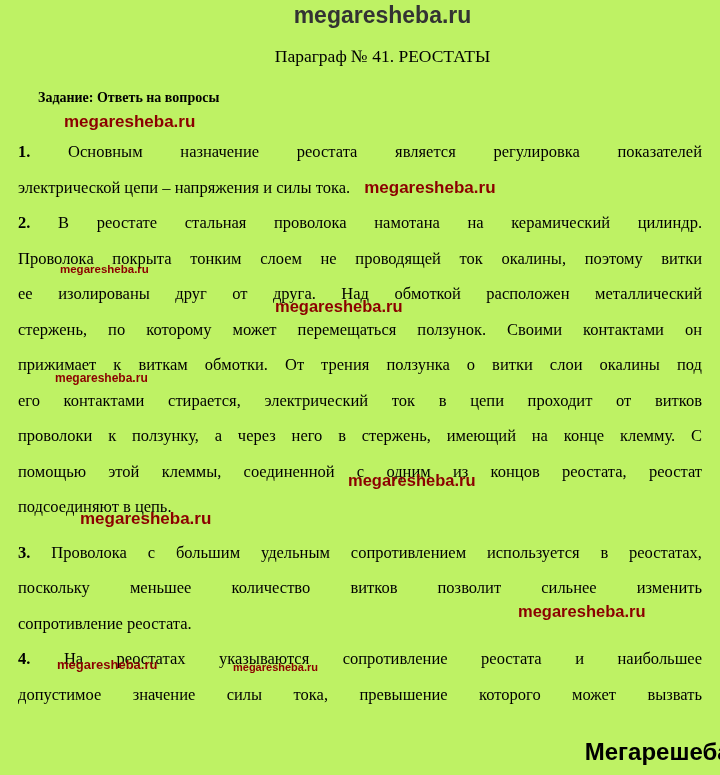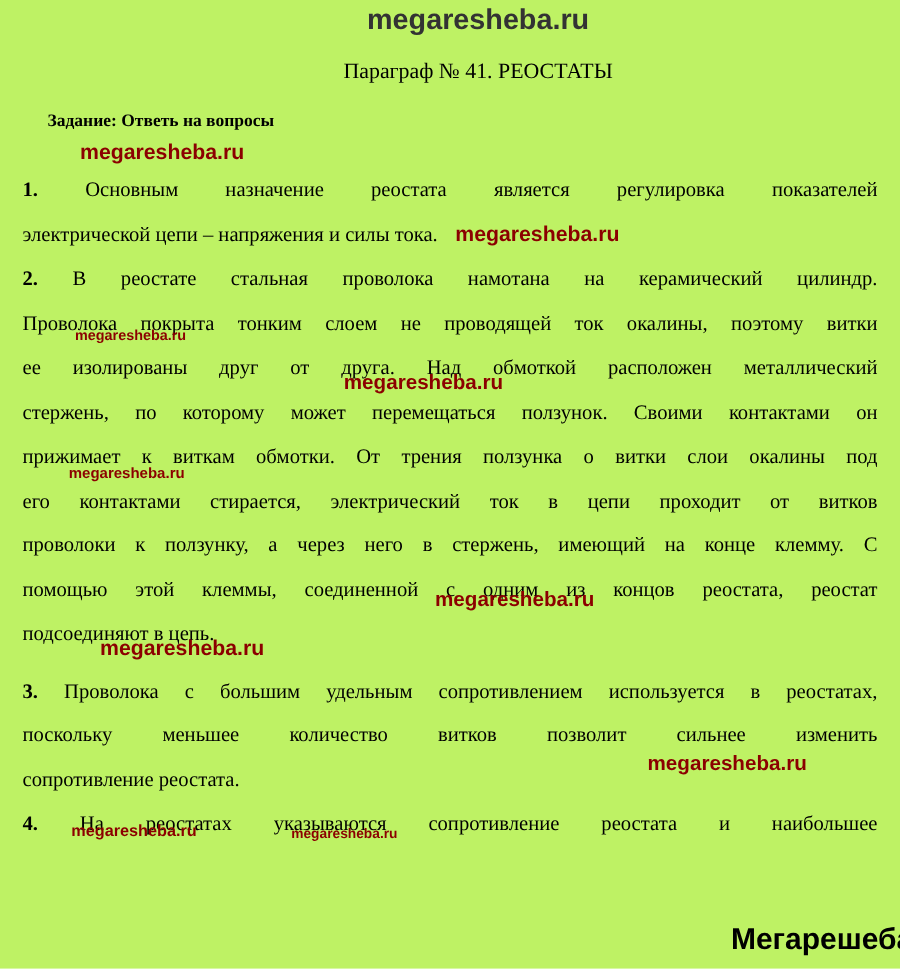--- a/index.html
+++ b/index.html
@@ -93,20 +93,21 @@
     </div>
 
     <div class="para para-3">
       <div class="line justify"><b class="num">3.</b> <span>Проволока с большим удельным сопротивлением используется в реостатах,</span></div>
       <div class="line justify"><span>поскольку меньшее количество витков позволит сильнее изменить</span></div>
       <div class="line"><span>сопротивление реостата.</span></div>
     </div>
 
     <div class="para">
       <div class="line justify"><b class="num">4.</b> <span>На реостатах указываются сопротивление реостата и наибольшее</span></div>
+      <div class="line justify"><span>допустимое значение силы тока, превышение которого может вызвать</span></div>
     </div>
 
   </div>
 
   <div class="wm wm-s1">megaresheba.ru</div>
   <div class="wm wm-m1">megaresheba.ru</div>
   <div class="wm wm-s2">megaresheba.ru</div>
   <div class="wm wm-m2">megaresheba.ru</div>
   <div class="wm wm-b">megaresheba.ru</div>
   <div class="wm wm-r">megaresheba.ru</div>

